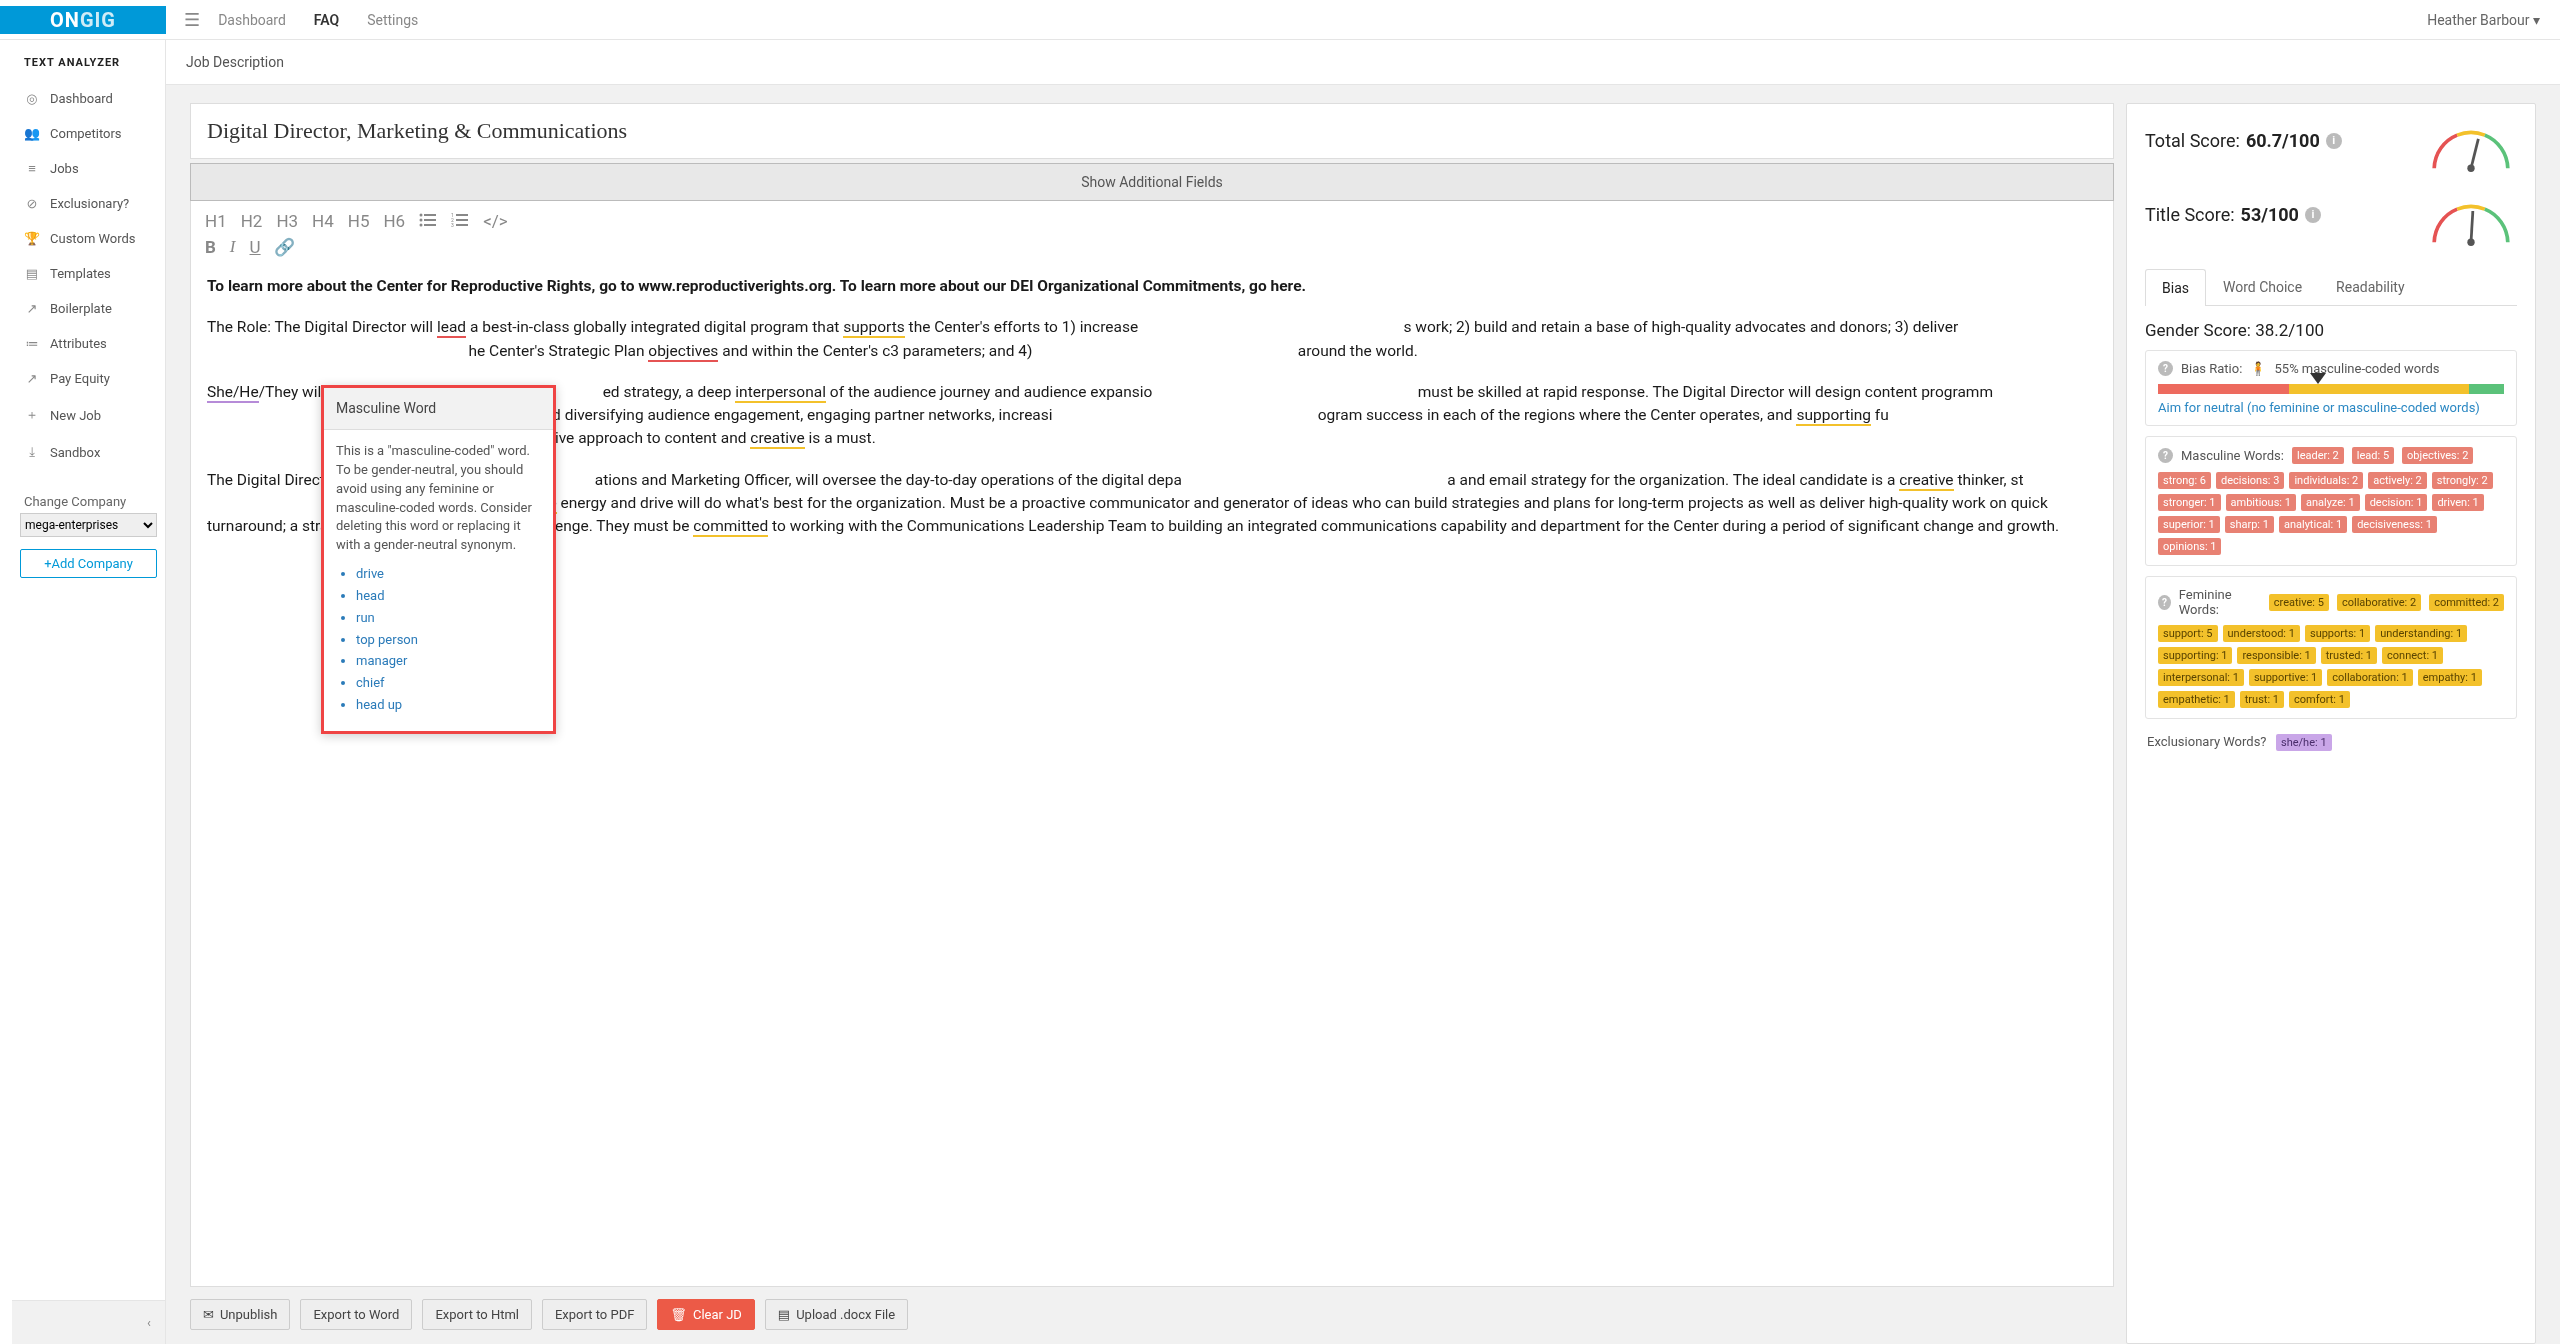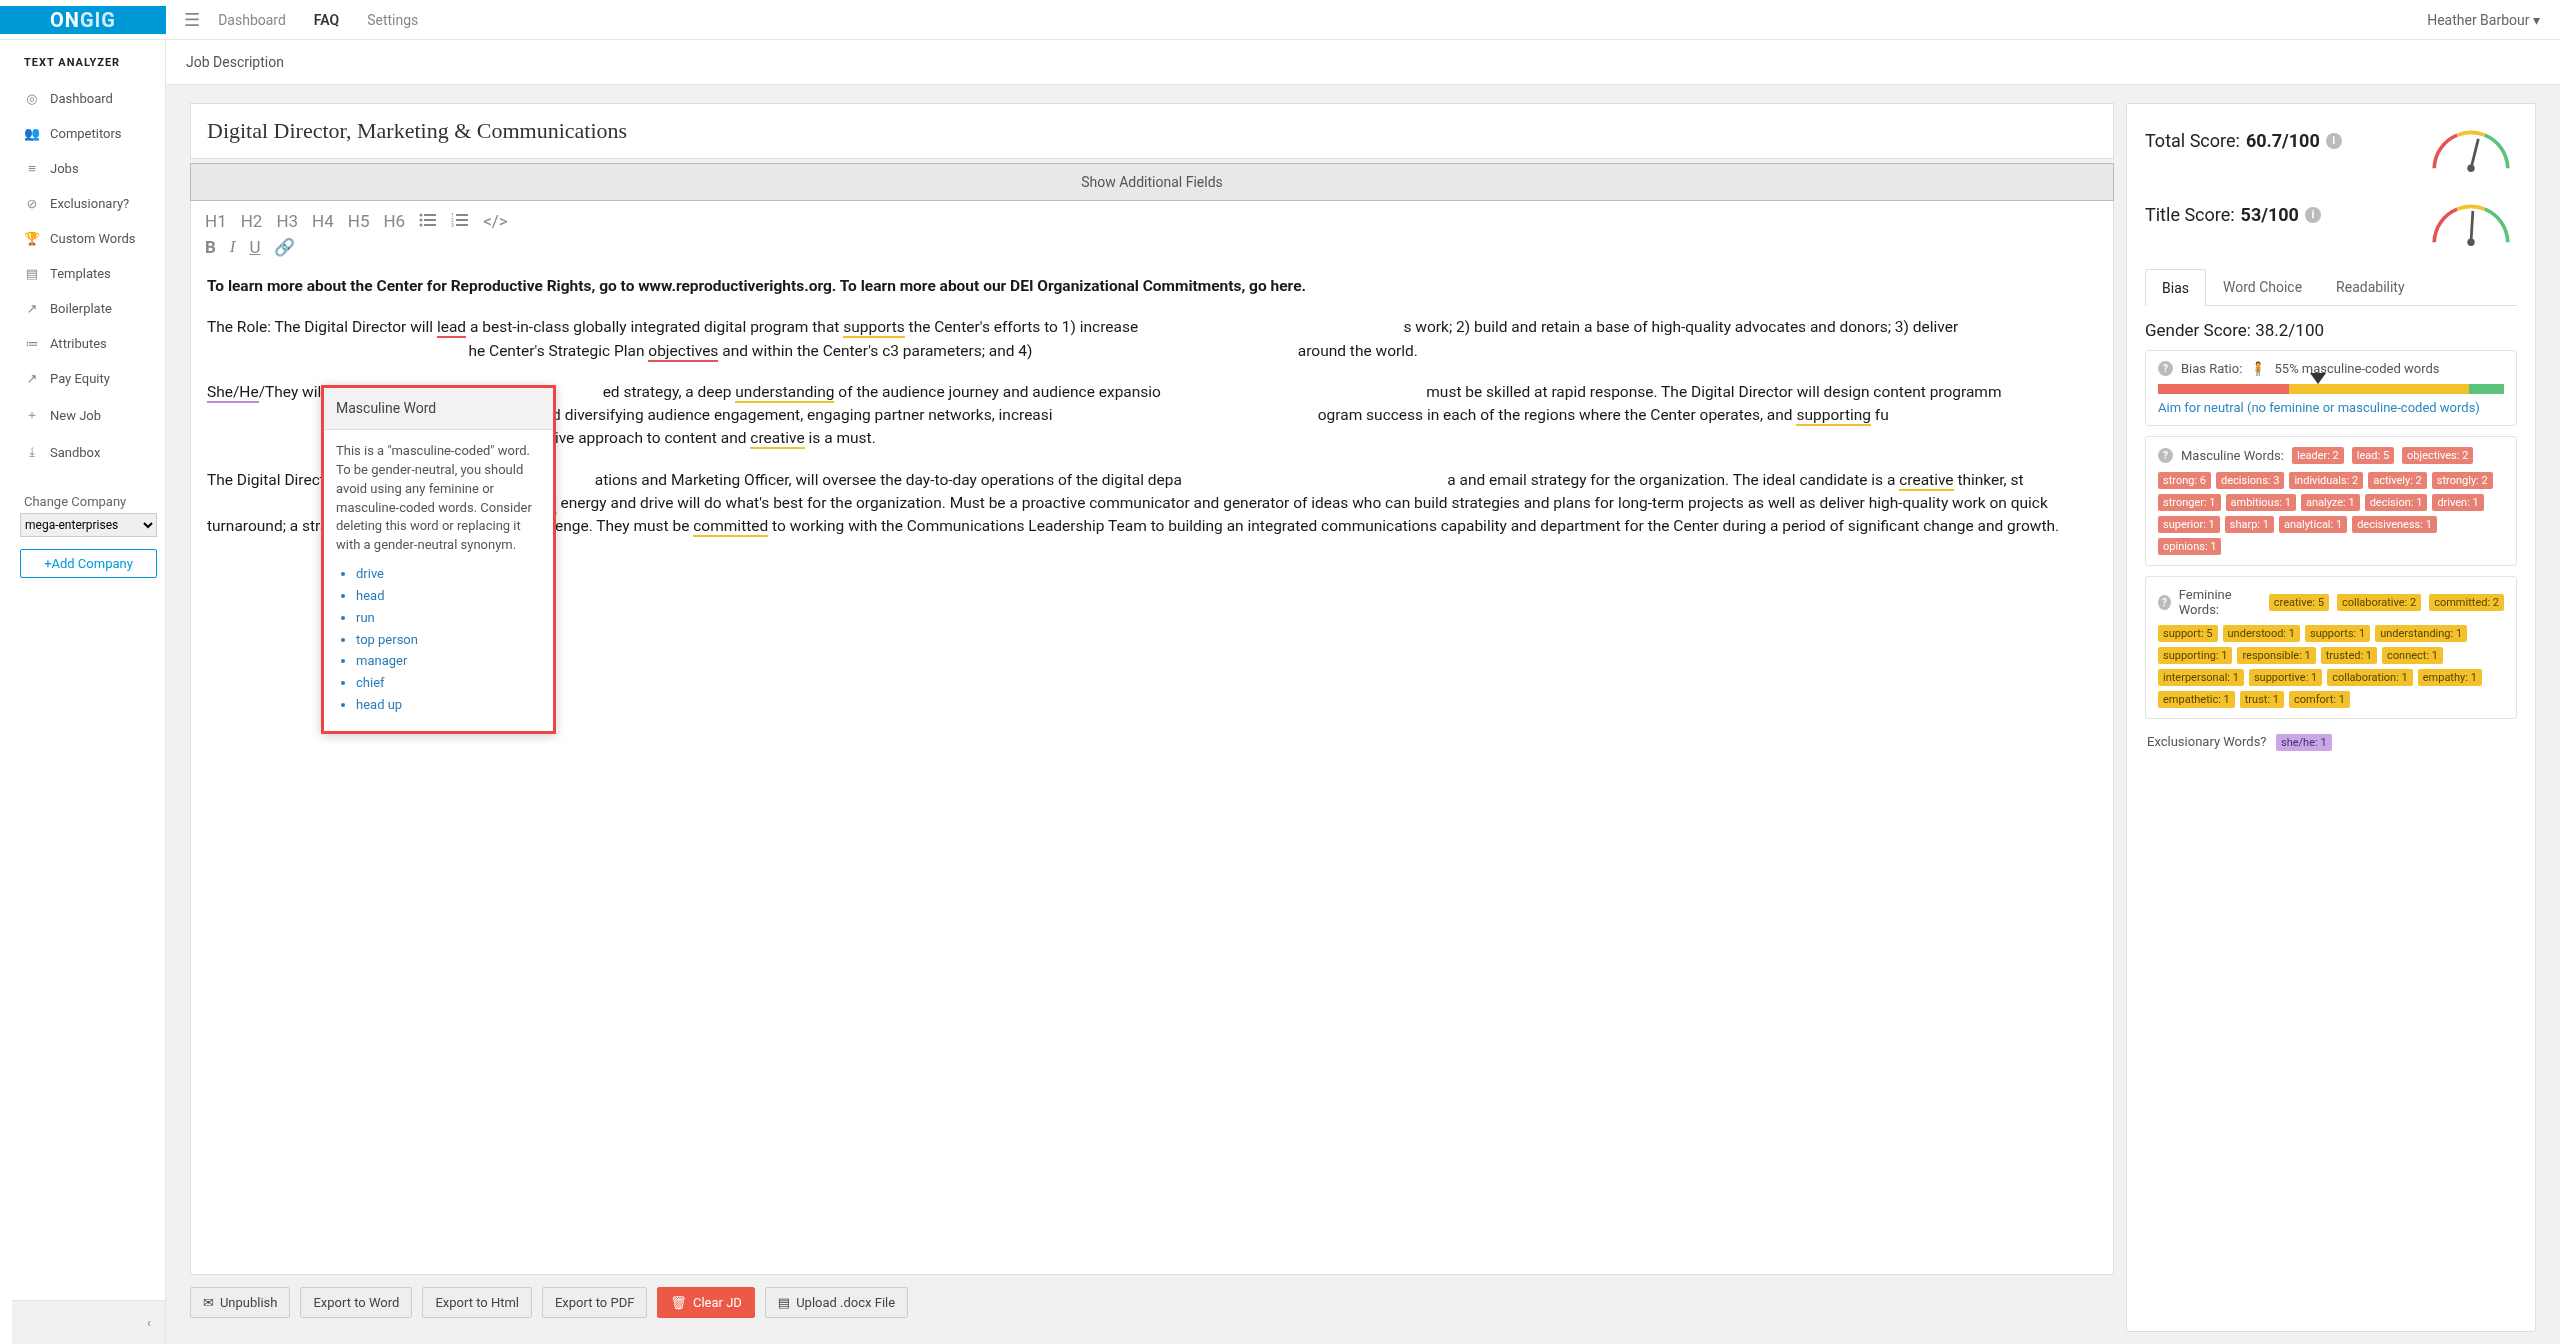--- a/index.html
+++ b/index.html
@@ -26,21 +26,21 @@
 .sidebar-item .ic { width:16px; text-align:center; color:#888; font-size:13px; }
 .sidebar-sep { height:18px; }
 .change-label { padding:6px 12px 4px; color:#666; font-size:13px; }
 .company-select { margin:0 8px 12px; width:calc(100% - 16px); height:24px; font-size:12px; border:1px solid #ccc; }
 .add-company { margin:0 8px; border:1px solid #0099d8; color:#0099d8; background:#fff; padding:6px 10px; font-size:13px; cursor:pointer; border-radius:2px; }
 .collapse { margin-top:auto; padding:14px; text-align:right; color:#888; cursor:pointer; background:#f1f1f1; border-top:1px solid #e5e5e5; }
 
 
 .main { flex:1; display:flex; flex-direction:column; background:#f1f1f1; }
 .breadcrumb { background:#fff; padding:14px 20px; border-bottom:1px solid #e5e5e5; color:#555; font-size:14px; }
-.workarea { flex:1; display:flex; gap:12px; padding:18px 24px 12px; overflow:hidden; }
+.workarea { flex:1; display:flex; gap:12px; padding:18px 24px 0; overflow:hidden; }
 
 
 .editor-col { flex:1; display:flex; flex-direction:column; min-width:0; }
 .title-input { background:#fff; border:1px solid #ddd; padding:14px 16px; font-family:Georgia,serif; font-size:22px; color:#333; }
 .show-fields { background:#e8e8e8; border:1px solid #bbb; text-align:center; padding:10px; margin-top:4px; color:#555; cursor:pointer; font-size:14px; }
 .toolbar { background:#fff; border-left:1px solid #ddd; border-right:1px solid #ddd; padding:10px 14px 4px; display:flex; flex-wrap:wrap; gap:14px; color:#888; font-size:17px; align-items:center; }
 .toolbar .hbtn { cursor:pointer; font-family:inherit; }
 .toolbar-row2 { background:#fff; border-left:1px solid #ddd; border-right:1px solid #ddd; padding:2px 14px 10px; display:flex; gap:14px; color:#888; font-size:17px; }
 .toolbar-row2 span { cursor:pointer; }
 .editor { background:#fff; border:1px solid #ddd; border-top:none; padding:8px 16px 16px; flex:1; overflow-y:auto; font-size:15.5px; line-height:1.5; color:#1a1a1a; position:relative; }
@@ -221,21 +221,21 @@
 
           <p>
             <span>The Role: The Digital Director will </span><span class="ul-r">lead</span><span> a best-in-class globally integrated digital program that </span><span class="ul-y">supports</span><span> the Center's efforts to 1) increase</span>
             <span style="visibility:hidden">xxxxxxxxxxxxxxxxxxxxxxxxxxxxxxxxxx</span><span>s work; 2) build and retain a base of high-quality advocates and donors; 3) deliver</span>
             <span style="visibility:hidden">xxxxxxxxxxxxxxxxxxxxxxxxxxxxxxxxxx</span><span>he Center's Strategic Plan </span><span class="ul-r">objectives</span><span> and within the Center's c3 parameters; and 4)</span>
             <span style="visibility:hidden">xxxxxxxxxxxxxxxxxxxxxxxxxxxxxxxxxx</span><span>around the world.</span>
           </p>
 
           <p>
             <span class="ul-p">She/He</span><span>/They will h</span>
-            <span style="visibility:hidden">xxxxxxxxxxxxxxxxxxxxxxxxxxxxxxxxxx</span><span>ed strategy, a deep </span><span class="ul-y">understanding</span><span> of the audience journey and audience expansio</span>
+            <span style="visibility:hidden">xxxxxxxxxxxxxxxxxxxxxxxxxxxxxxxxxx</span><span>ed strategy, a deep </span><span class="ul-y">interpersonal</span><span> of the audience journey and audience expansio</span>
             <span style="visibility:hidden">xxxxxxxxxxxxxxxxxxxxxxxxxxxxxxxxxx</span><span>must be skilled at rapid response. The Digital Director will design content programm</span>
             <span style="visibility:hidden">xxxxxxxxxxxxxxxxxxxxxxxxxxxxxxxxxx</span><span>eepening and diversifying audience engagement, engaging partner networks, increasi</span>
             <span style="visibility:hidden">xxxxxxxxxxxxxxxxxxxxxxxxxxxxxxxxxx</span><span>ogram success in each of the regions where the Center operates, and </span><span class="ul-y">supporting</span><span> fu</span>
             <span style="visibility:hidden">xxxxxxxxxxxxxxxxxxxxxxxxxxxxxxxxxx</span><span>turally inclusive approach to content and </span><span class="ul-y">creative</span><span> is a must.</span>
           </p>
 
           <p>
             <span>The Digital Directo</span><span style="visibility:hidden">xxxxxxxxxxxxxxxxxxxxxxxxxxxxxxxxxx</span><span>ations and Marketing Officer, will oversee the day-to-day operations of the digital depa</span>
             <span style="visibility:hidden">xxxxxxxxxxxxxxxxxxxxxxxxxxxxxxxxxx</span><span>a and email strategy for the organization. The ideal candidate is a </span><span class="ul-y">creative</span><span> thinker, st</span>
             <span style="visibility:hidden">xxxxxxxxxxxxxxxxxxxxxxxxxxxxxxxxxx</span><span class="ul-y">collaborative</span><span> energy and drive will do what's best for the organization. Must be a proactive communicator and generator of ideas who can build strategies and plans for long-term projects as well as deliver high-quality work on quick turnaround; a strategic thinker who is up for a challenge. They must be </span><span class="ul-y">committed</span><span> to working with the Communications Leadership Team to building an integrated communications capability and department for the Center during a period of significant change and growth.</span>

